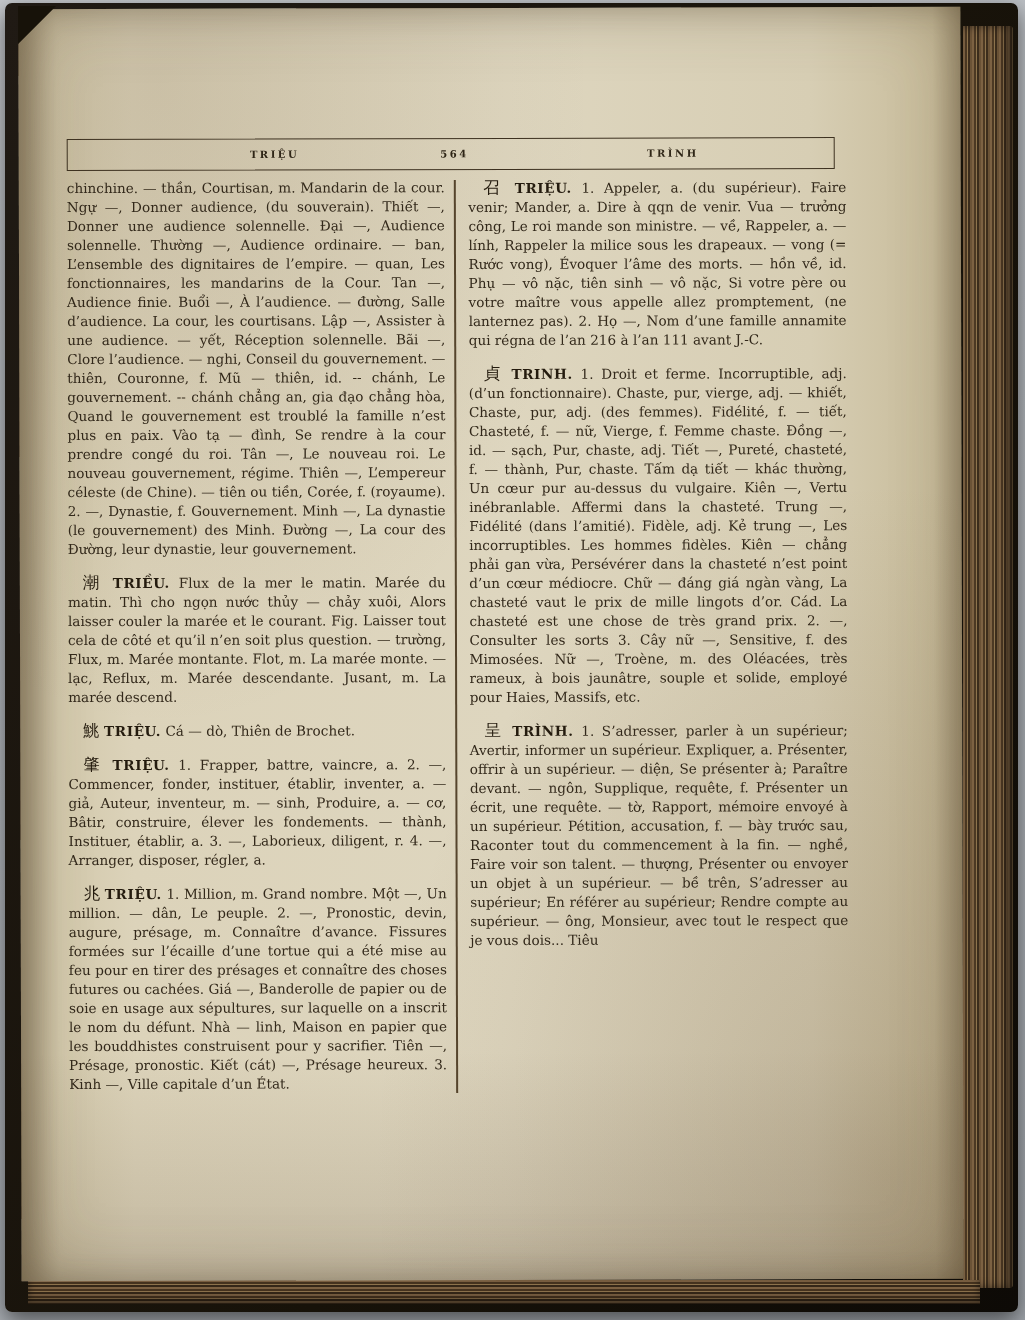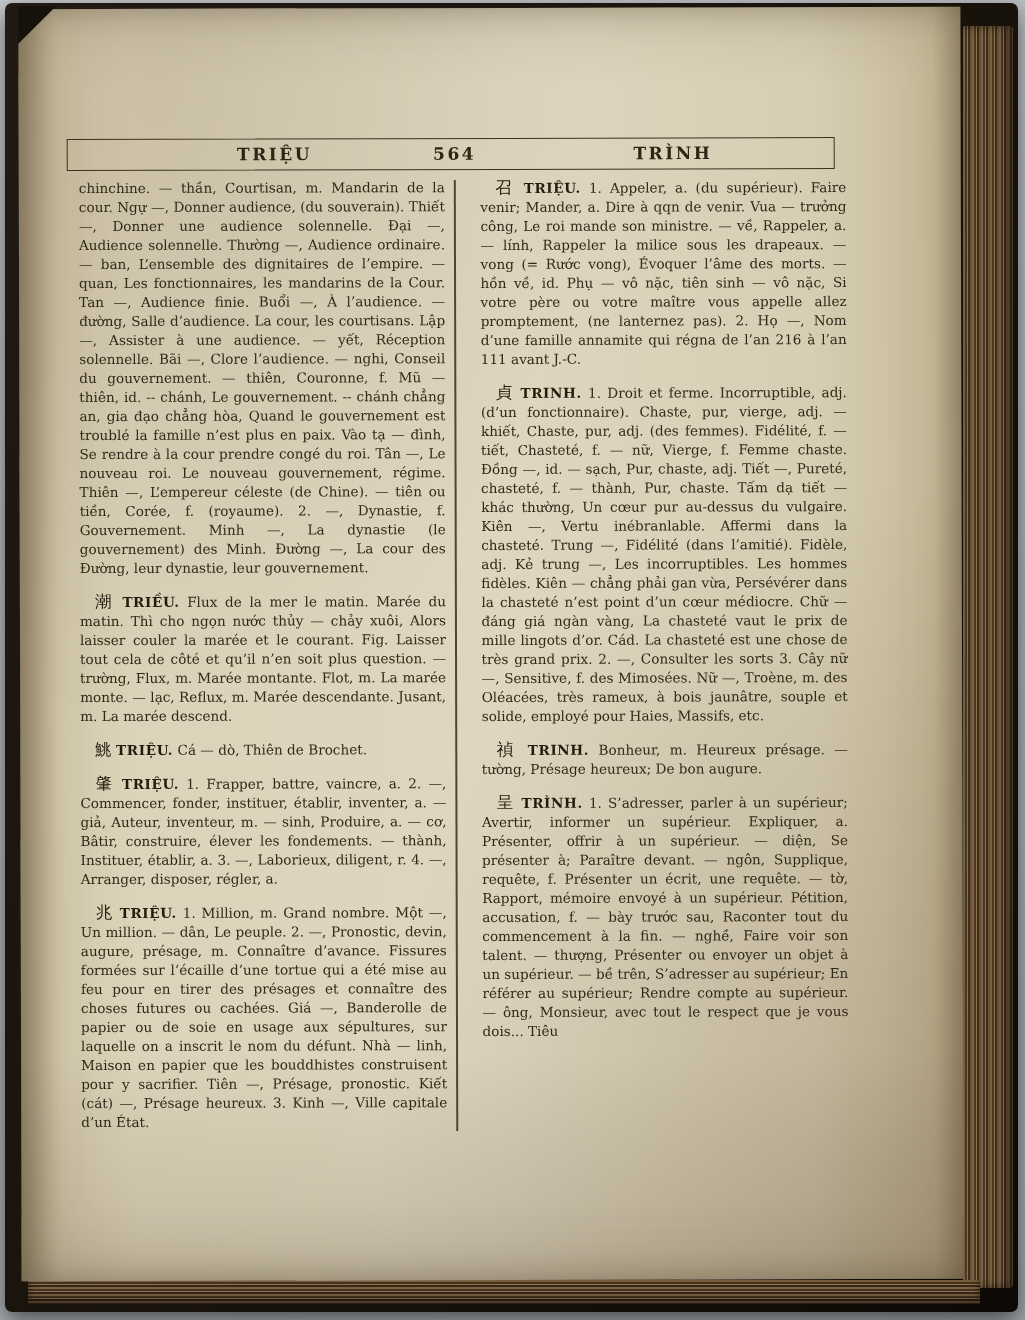--- a/index.html
+++ b/index.html
@@ -40,36 +40,36 @@
   .corner-dark{
     position:absolute;left:18px;top:6px;width:78px;height:56px;
     background:linear-gradient(135deg,#171209 0 28%,transparent 29%);
   }
   .header-box{
     position:absolute;left:48px;top:130px;width:766px;height:30px;
     border:1.5px solid #3d3120;
   }
   .header-box span{
     position:absolute;top:50%;transform:translate(-50%,-52%);
-    color:#2e2516;font-weight:bold;letter-spacing:2.5px;font-size:17px;
+    color:#2e2516;font-weight:bold;letter-spacing:2.5px;font-size:10px;
   }
   .hw-left{left:27%;}
   .hw-center{left:50.5%;font-size:17px;letter-spacing:1px;}
   .hw-right{left:79%;}
   .columns{
     position:absolute;left:44px;top:170px;width:786px;
     display:flex;align-items:stretch;
   }
   .col{
     width:382px;flex:0 0 382px;
     font-size:13.6px;line-height:19px;text-align:justify;
     color:#32281a;
   }
   .divider{width:1.5px;background:#55442c;margin:2px 9px 0 9px;flex:0 0 1.5px;}
-  .entry{margin:0 0 14px 16px;text-indent:15px;}
+  .entry{margin:0 0 14px 4px;text-indent:15px;}
   .entry.continuation{text-indent:0;}
   .entry:last-child{margin-bottom:0;}
   .hanzi{font-size:16.5px;color:#241b0e;}
   .headword{font-weight:bold;letter-spacing:.6px;color:#241b0e;}
 </style>
 </head>
 <body>
 
 <div class="scene">
   <div class="cover"></div>
@@ -98,21 +98,20 @@
       </div>
 
       <div class="divider"></div>
 
       <div class="col">
 
         <p class="entry"><span class="hanzi">召</span> <b class="headword">TRIỆU.</b> <span class="body">1. Appeler, a. (du supérieur). Faire venir; Mander, a. Dire à qqn de venir. Vua — trưởng công, Le roi mande son ministre. — về, Rappeler, a. — lính, Rappeler la milice sous les drapeaux. — vong (= Rước vong), Évoquer l’âme des morts. — hồn về, id. Phụ — vô nặc, tiên sinh — vô nặc, Si votre père ou votre maître vous appelle allez promptement, (ne lanternez pas). 2. Họ —, Nom d’une famille annamite qui régna de l’an 216 à l’an 111 avant J.-C.</span></p>
 
         <p class="entry"><span class="hanzi">貞</span> <b class="headword">TRINH.</b> <span class="body">1. Droit et ferme. Incorruptible, adj. (d’un fonctionnaire). Chaste, pur, vierge, adj. — khiết, Chaste, pur, adj. (des femmes). Fidélité, f. — tiết, Chasteté, f. — nữ, Vierge, f. Femme chaste. Đồng —, id. — sạch, Pur, chaste, adj. Tiết —, Pureté, chasteté, f. — thành, Pur, chaste. Tấm dạ tiết — khác thường, Un cœur pur au-dessus du vulgaire. Kiên —, Vertu inébranlable. Affermi dans la chasteté. Trung —, Fidélité (dans l’amitié). Fidèle, adj. Kẻ trung —, Les incorruptibles. Les hommes fidèles. Kiên — chẳng phải gan vừa, Persévérer dans la chasteté n’est point d’un cœur médiocre. Chữ — đáng giá ngàn vàng, La chasteté vaut le prix de mille lingots d’or. Cád. La chasteté est une chose de très grand prix. 2. —, Consulter les sorts 3. Cây nữ —, Sensitive, f. des Mimosées. Nữ —, Troène, m. des Oléacées, très rameux, à bois jaunâtre, souple et solide, employé pour Haies, Massifs, etc.</span></p>
 
-        <p class="entry"><span class="hanzi">禎</span> <b class="headword">TRINH.</b> <span class="body">Bonheur, m. Heureux présage. — tường, Présage heureux; De bon augure.</span></p>
 
 
         <p class="entry"><span class="hanzi">呈</span> <b class="headword">TRÌNH.</b> <span class="body">1. S’adresser, parler à un supérieur; Avertir, informer un supérieur. Expliquer, a. Présenter, offrir à un supérieur. — diện, Se présenter à; Paraître devant. — ngôn, Supplique, requête, f. Présenter un écrit, une requête. — tờ, Rapport, mémoire envoyé à un supérieur. Pétition, accusation, f. — bày trước sau, Raconter tout du commencement à la fin. — nghề, Faire voir son talent. — thượng, Présenter ou envoyer un objet à un supérieur. — bề trên, S’adresser au supérieur; En référer au supérieur; Rendre compte au supérieur. — ông, Monsieur, avec tout le respect que je vous dois... Tiêu</span></p>
       </div>
 
     </div>
 
   </div>
 
   <div class="corner-dark"></div>

